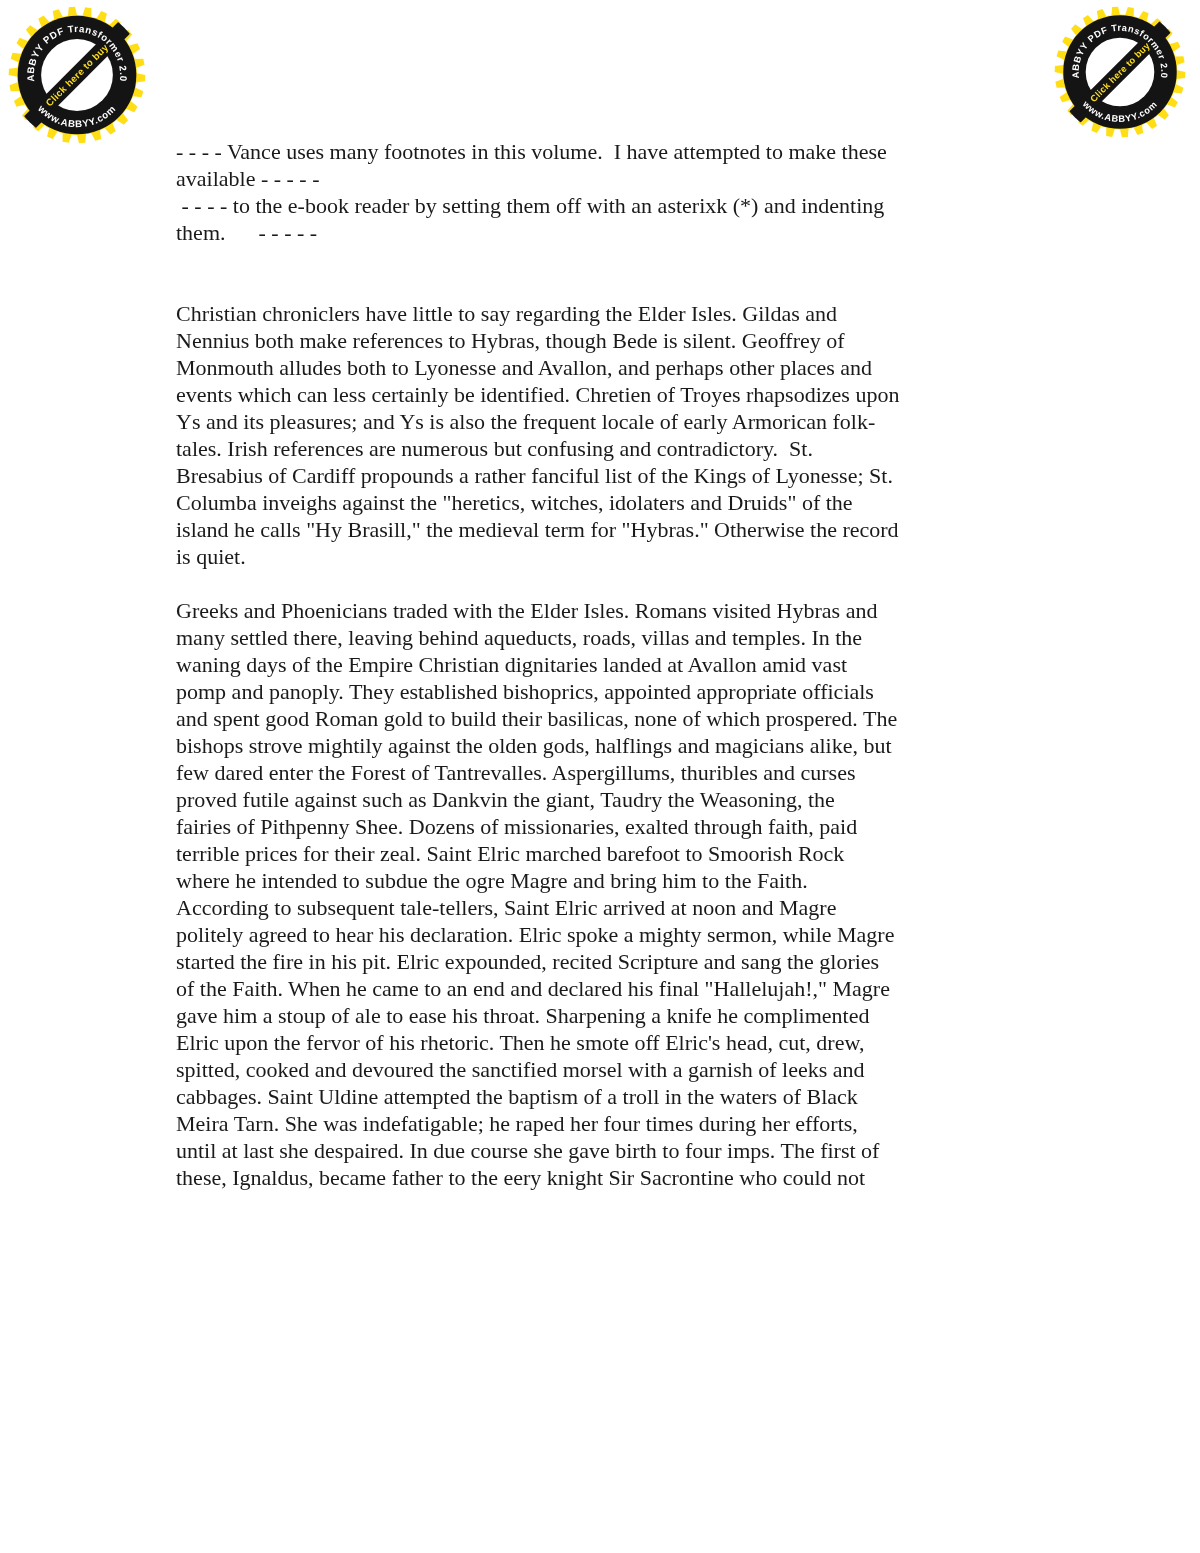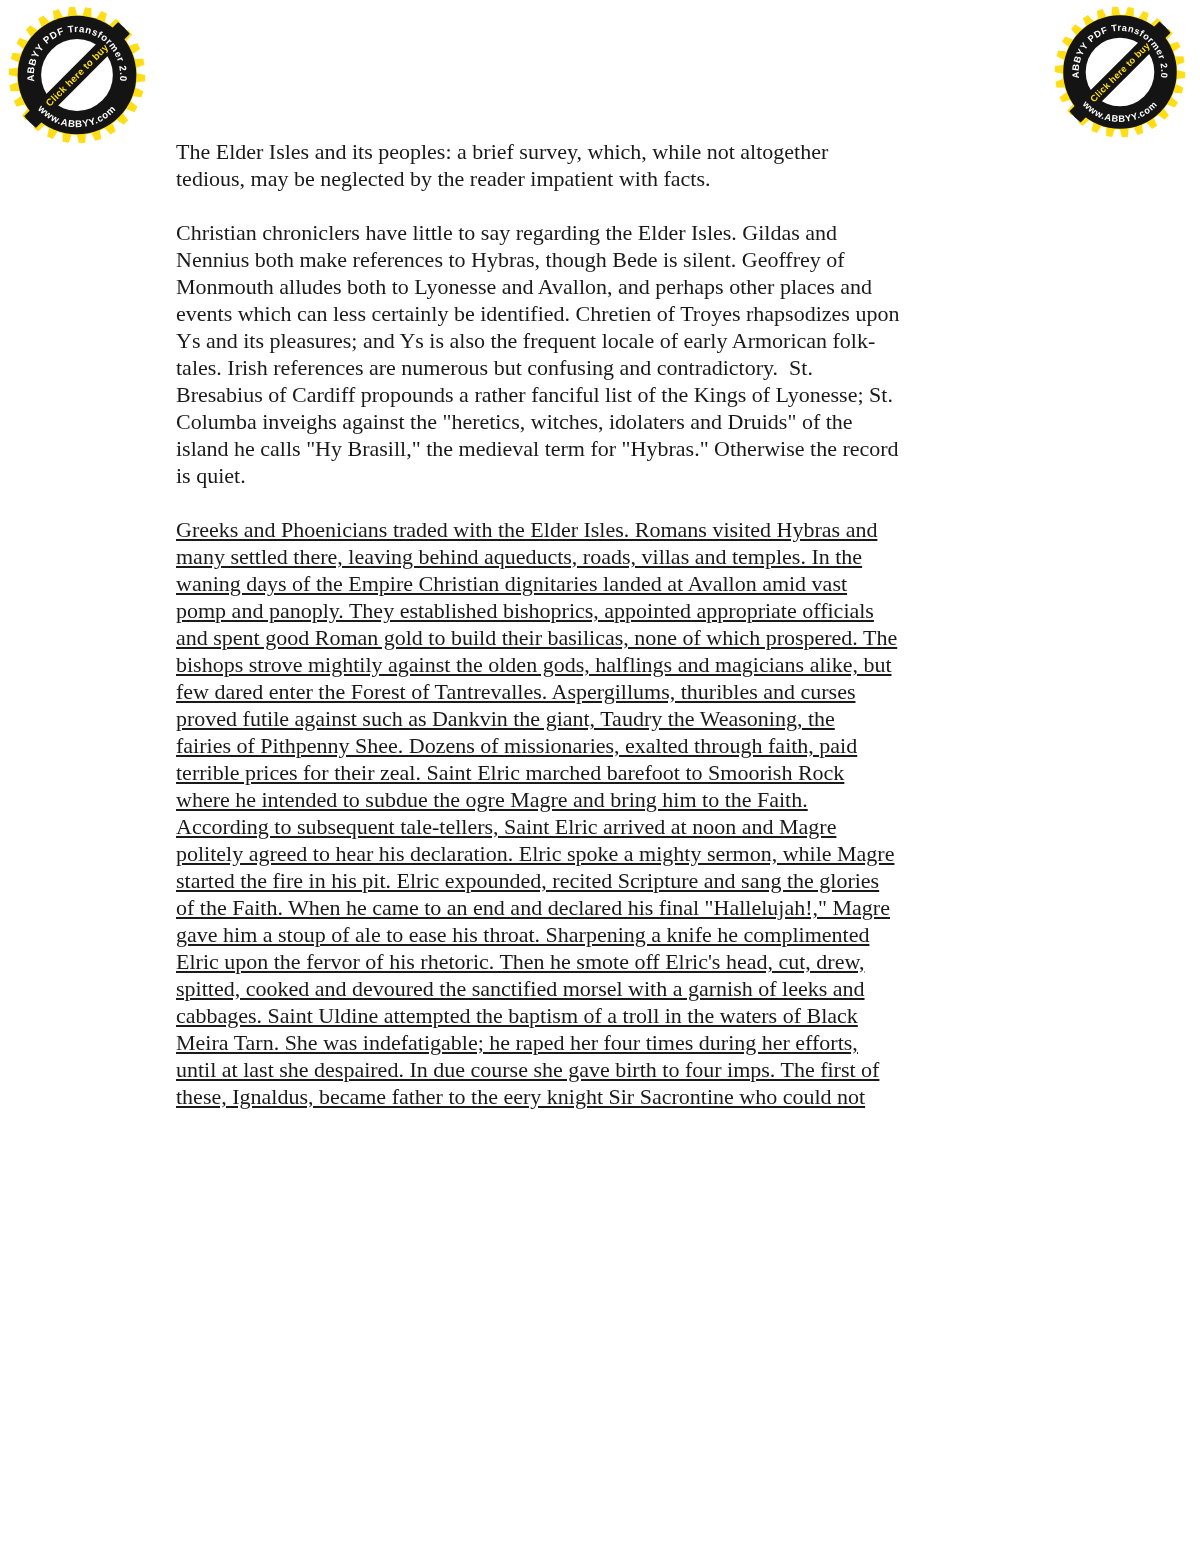--- a/index.html
+++ b/index.html
@@ -18,21 +18,21 @@
   .cta{fill:var(--stamp-yellow,#FFDE16);font-family:"Liberation Sans",sans-serif;
        font-weight:bold;font-size:14px;letter-spacing:0.5px;}
   
   .doc{position:absolute;left:176px;top:138px;width:864px;
        font-family:"Liberation Serif",serif;font-size:22px;line-height:27px;
        color:var(--ink,#1a1a1a);}
   .para{margin:0 0 27px 0;white-space:pre;}
   .note{margin:0 0 54px 0;}
   .heading{font-size:22px;line-height:27px;font-weight:400;margin:0 0 27px 0;
            letter-spacing:0.5px;white-space:pre;}
-  .para:last-child{margin-bottom:9px;text-decoration:underline;}
+  .para:last-child{margin-bottom:9px;}
 </style>
 </head>
 <body>
 
 <div class="page">
 
   <svg class="stamp stamp-left" viewBox="-100 -100 200 200">
     <defs>
       <clipPath id="gclip">
           <circle cx="0" cy="0" r="97"></circle>
@@ -65,22 +65,24 @@
     </g>
     <text class="ringtext" text-anchor="middle">
       <textPath href="#arcTop" startOffset="50%">ABBYY PDF Transformer 2.0</textPath>
     </text>
     <text class="ringtext" text-anchor="middle">
       <textPath href="#arcBot" startOffset="50%">www.ABBYY.com</textPath>
     </text>
   </svg>
 
   <div class="doc">
-    <p class="para">The Elder Isles and its peoples: a brief survey, which, while not altogether
-tedious, may be neglected by the reader impatient with facts.</p>
+    <p class="para note">- - - - Vance uses many footnotes in this volume.  I have attempted to make these
+available - - - - -
+ - - - - to the e-book reader by setting them off with an asterixk (*) and indenting
+them.      - - - - -</p>
     <p class="para">Christian chroniclers have little to say regarding the Elder Isles. Gildas and
 Nennius both make references to Hybras, though Bede is silent. Geoffrey of
 Monmouth alludes both to Lyonesse and Avallon, and perhaps other places and
 events which can less certainly be identified. Chretien of Troyes rhapsodizes upon
 Ys and its pleasures; and Ys is also the frequent locale of early Armorican folk-
 tales. Irish references are numerous but confusing and contradictory.  St.
 Bresabius of Cardiff propounds a rather fanciful list of the Kings of Lyonesse; St.
 Columba inveighs against the "heretics, witches, idolaters and Druids" of the
 island he calls "Hy Brasill," the medieval term for "Hybras." Otherwise the record
 is quiet.</p>

